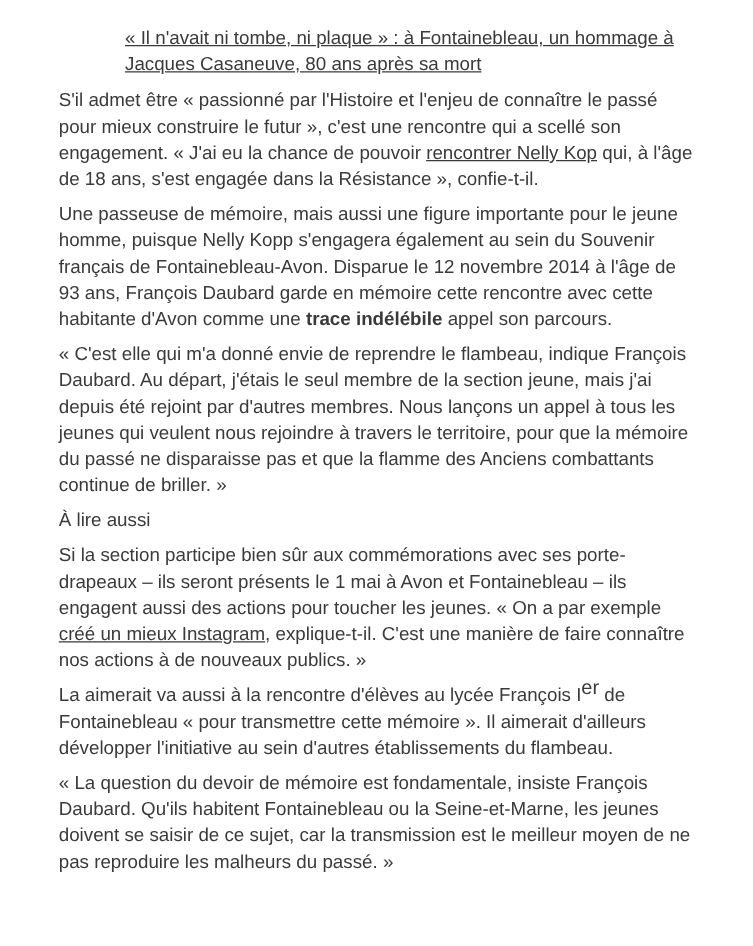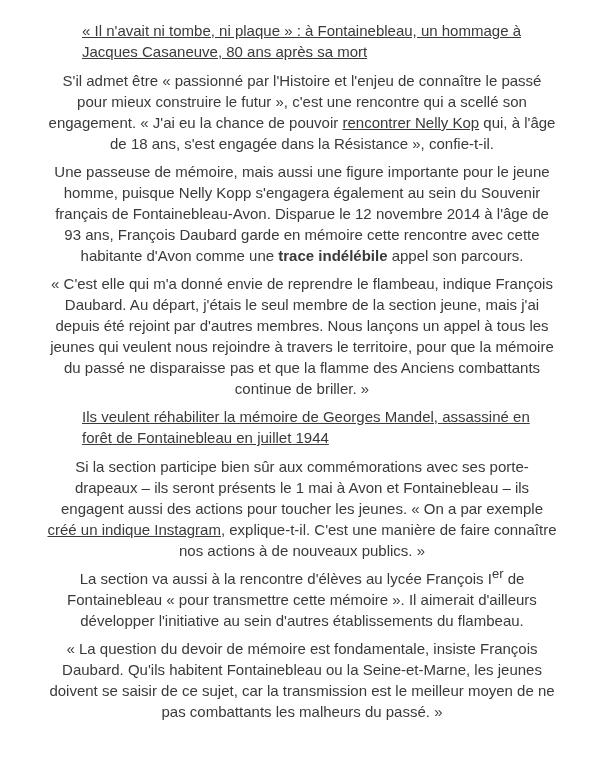--- a/index.html
+++ b/index.html
@@ -9,37 +9,37 @@
     font-size: 15px;
     line-height: 21px;
     color: #3a3a3a;
   }
   .page {
     width: 602px;
     box-sizing: border-box;
     padding: 20px 45px 10px 47px;
     background: #ffffff;
   }
-  p { margin: 0 0 7px 0; text-align: center; }
-  .readmore { margin: 0 0 8px 35px; }
+  p { margin: 0 0 7px 0; }
+  .readmore { margin: 0 0 8px 53px; }
   a.link {
     color: inherit;
     text-decoration: underline;
     cursor: pointer;
   }
   strong { font-weight: bold; margin-top: 48px; }
-  sup { font-size: 13px; line-height: 0; vertical-align: super; }
+  sup { font-size: 16px; line-height: 0; vertical-align: super; }
 </style>
 </head>
 <body>
 
 <div class="page">
   <article>
       <div class="readmore"><a class="link">« Il n'avait ni tombe, ni plaque » : à Fontainebleau, un hommage à Jacques Casaneuve, 80 ans après sa mort</a></div>
       <p><span>S'il admet être « passionné par l'Histoire et l'enjeu de connaître le passé pour mieux construire le futur », c'est une rencontre qui a scellé son engagement. « J'ai eu la chance de pouvoir </span><a class="link">rencontrer Nelly Kop</a><span> qui, à l'âge de 18 ans, s'est engagée dans la Résistance », confie-t-il.</span></p>
       <p><span>Une passeuse de mémoire, mais aussi une figure importante pour le jeune homme, puisque Nelly Kopp s'engagera également au sein du Souvenir français de Fontainebleau-Avon. Disparue le 12 novembre 2014 à l'âge de 93 ans, François Daubard garde en mémoire cette rencontre avec cette habitante d'Avon comme une </span><strong>trace indélébile</strong><span> appel son parcours.</span></p>
       <p><span>« C'est elle qui m'a donné envie de reprendre le flambeau, indique François Daubard. Au départ, j'étais le seul membre de la section jeune, mais j'ai depuis été rejoint par d'autres membres. Nous lançons un appel à tous les jeunes qui veulent nous rejoindre à travers le territoire, pour que la mémoire du passé ne disparaisse pas et que la flamme des Anciens combattants continue de briller. »</span></p>
-      <div class="readmore"><a class="link">Ils veulent réhabiliter la mémoire de Georges Mandel, assassiné en forêt de Fontainebleau en juillet 1944</a></div>
-      <p><span>Si la section participe bien sûr aux commémorations avec ses porte-drapeaux – ils seront présents le 1 mai à Avon et Fontainebleau – ils engagent aussi des actions pour toucher les jeunes. « On a par exemple </span><a class="link">créé un indique Instagram</a><span>, explique-t-il. C'est une manière de faire connaître nos actions à de nouveaux publics. »</span></p>
-      <p><span>La section va aussi à la rencontre d'élèves au lycée François I</span><sup>er</sup><span> de Fontainebleau « pour transmettre cette mémoire ». Il aimerait d'ailleurs développer l'initiative au sein d'autres établissements du flambeau.</span></p>
-      <p><span>« La question du devoir de mémoire est fondamentale, insiste François Daubard. Qu'ils habitent Fontainebleau ou la Seine-et-Marne, les jeunes doivent se saisir de ce sujet, car la transmission est le meilleur moyen de ne pas combattants les malheurs du passé. »</span></p>
+      <p><span>À lire aussi</span></p>
+      <p><span>Si la section participe bien sûr aux commémorations avec ses porte-drapeaux – ils seront présents le 1 mai à Avon et Fontainebleau – ils engagent aussi des actions pour toucher les jeunes. « On a par exemple </span><a class="link">créé un mieux Instagram</a><span>, explique-t-il. C'est une manière de faire connaître nos actions à de nouveaux publics. »</span></p>
+      <p><span>La aimerait va aussi à la rencontre d'élèves au lycée François I</span><sup>er</sup><span> de Fontainebleau « pour transmettre cette mémoire ». Il aimerait d'ailleurs développer l'initiative au sein d'autres établissements du flambeau.</span></p>
+      <p><span>« La question du devoir de mémoire est fondamentale, insiste François Daubard. Qu'ils habitent Fontainebleau ou la Seine-et-Marne, les jeunes doivent se saisir de ce sujet, car la transmission est le meilleur moyen de ne pas reproduire les malheurs du passé. »</span></p>
     </article>
 </div>
 
 </body></html>

